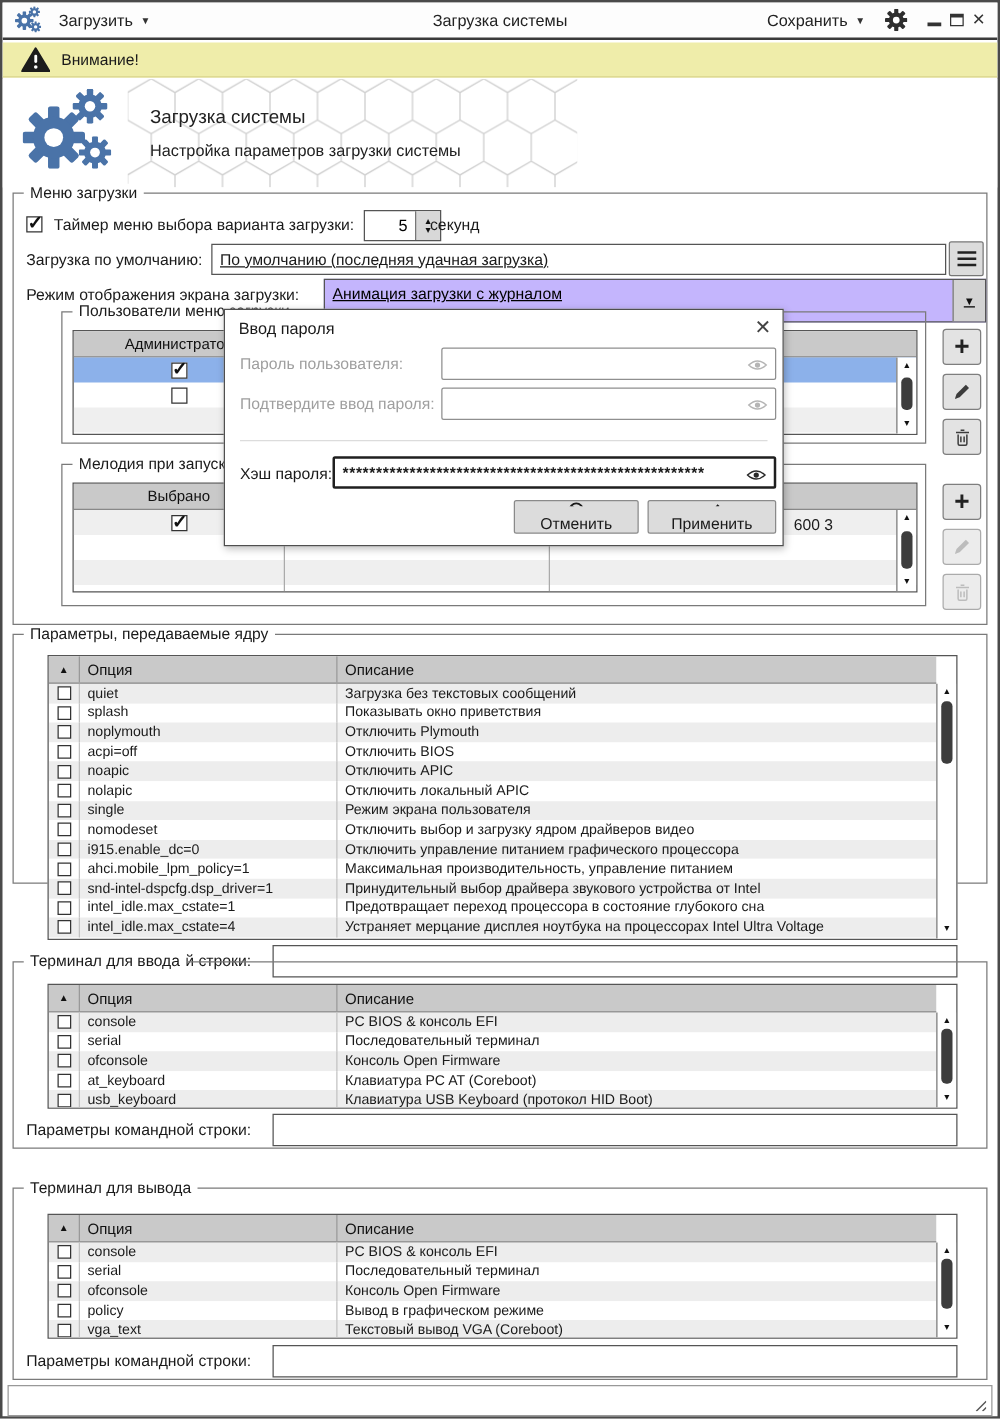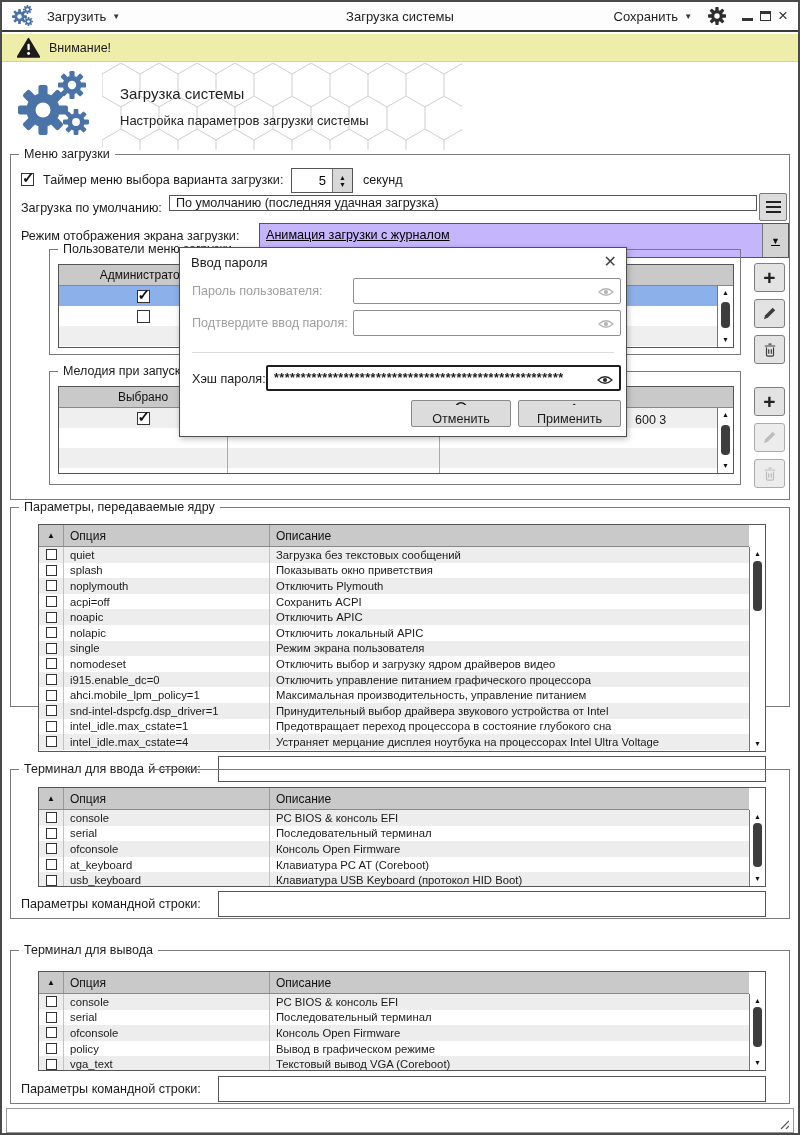--- a/index.html
+++ b/index.html
@@ -229,24 +229,24 @@
 
     <span class="cb ck" style="position:absolute; left:10px; top:18px;"></span>
     <span class="lbl" style="left:32px; top:18px;">Таймер меню выбора варианта загрузки:</span>
     <div class="spin" style="left:280px; top:13px;">
       <span class="val">5</span>
       <span class="arr">
           <span>▲</span>
           <span>▼</span>
         </span>
     </div>
-    <span class="lbl" style="left:352px; top:18px;">секунд</span>
+    <span class="lbl" style="left:333px; top:18px;">секунд</span>
 
     <span class="lbl" style="left:10px; top:46px;">Загрузка по умолчанию:</span>
-    <input class="tinput" style="left: 158px; top: 40px; width: 588px; height: 16px;" value="По умолчанию (последняя удачная загрузка)">
+    <input class="tinput" style="left: 158px; top: 40px; width: 588px; height: 25px; text-decoration: underline;" value="По умолчанию (последняя удачная загрузка)">
     <div class="sqbtn" style="left:748px; top:38px;">
       <span class="bar"></span>
         <span class="bar"></span>
         <span class="bar"></span>
     </div>
 
     <span class="lbl" style="left:10px; top:74px;">Режим отображения экрана загрузки:</span>
     <div class="combo" style="left:248px; top:68px; width:530px;">
       <span class="cv">Анимация загрузки с журналом</span>
       <span class="carr">▼</span>
@@ -364,21 +364,21 @@
               <span class="cb"></span>
             </span>
             <span class="tc2">noplymouth</span>
             <span class="tc3">Отключить Plymouth</span>
           </div>
           <div class="trow ">
             <span class="tc1">
               <span class="cb"></span>
             </span>
             <span class="tc2">acpi=off</span>
-            <span class="tc3">Сохранить ACPI</span>
+            <span class="tc3">Отключить BIOS</span>
           </div>
           <div class="trow stripe">
             <span class="tc1">
               <span class="cb"></span>
             </span>
             <span class="tc2">noapic</span>
             <span class="tc3">Отключить APIC</span>
           </div>
           <div class="trow ">
             <span class="tc1">

